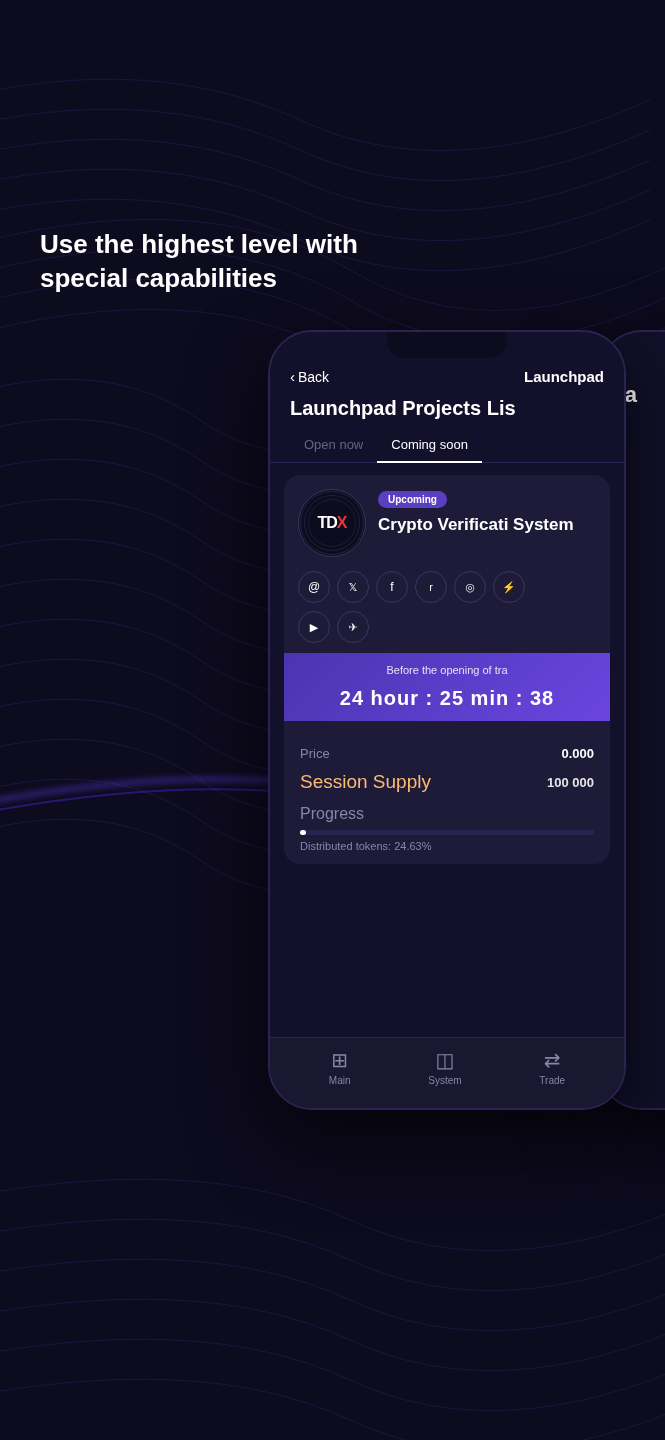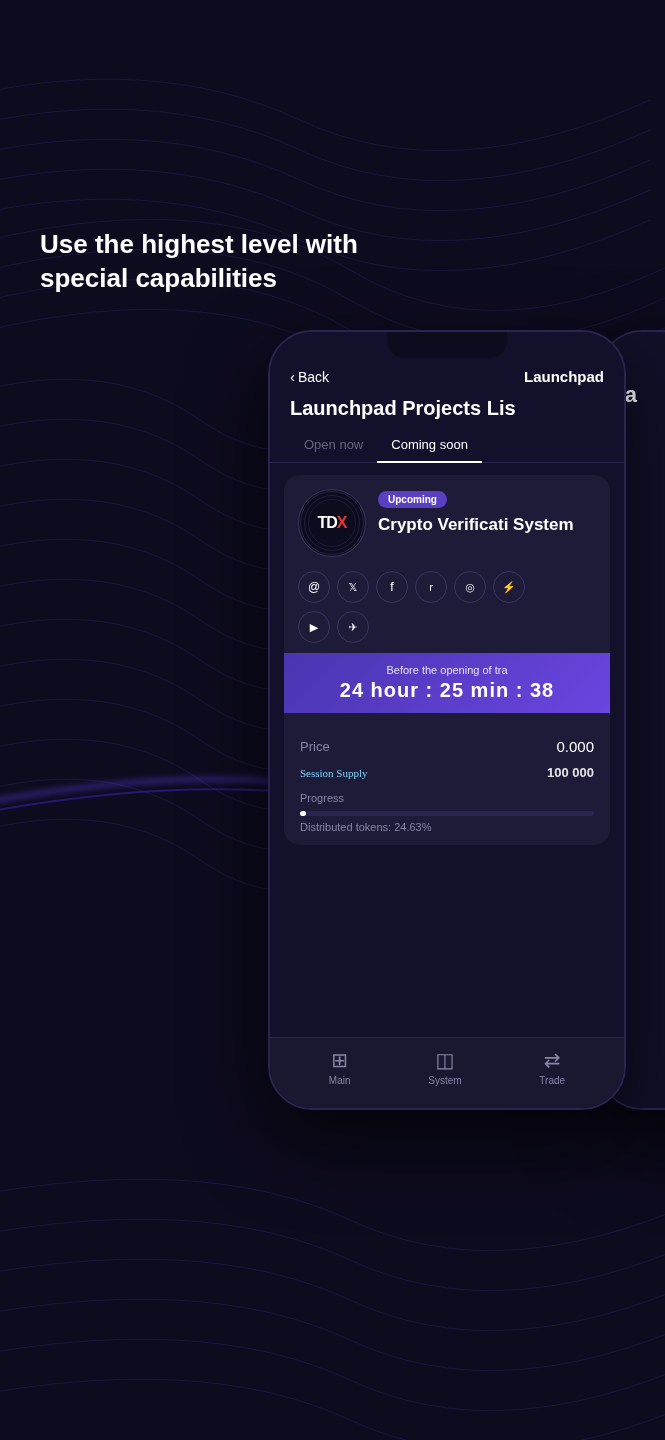--- a/index.html
+++ b/index.html
@@ -133,38 +133,38 @@
           <div style="width:32px;height:32px;border-radius:50%;border:1.5px solid #3a3560;display:flex;align-items:center;justify-content:center;color:#ffffff;font-size:11px;cursor:pointer;">◎</div>
           <div style="width:32px;height:32px;border-radius:50%;border:1.5px solid #3a3560;display:flex;align-items:center;justify-content:center;color:#ffffff;font-size:11px;cursor:pointer;">⚡</div>
         </div>
 
         <div style="display:flex;gap:7px;padding:2px 14px 10px;">
           <div style="width:32px;height:32px;border-radius:50%;border:1.5px solid #3a3560;display:flex;align-items:center;justify-content:center;color:#ffffff;font-size:11px;cursor:pointer;">▶</div>
           <div style="width:32px;height:32px;border-radius:50%;border:1.5px solid #3a3560;display:flex;align-items:center;justify-content:center;color:#ffffff;font-size:11px;cursor:pointer;">✈</div>
         </div>
 
         <div style="background:linear-gradient(135deg,#4a35b0 0%,#6a45e0 100%);padding:11px 14px;text-align:center;">
-          <div style="color:rgba(255,255,255,0.85);font-size:11px;margin-bottom:3px;">Before the opening of tra</div>
+          <div style="color:rgba(255,255,255,0.85);font-size:11px;margin-bottom:11px;">Before the opening of tra</div>
           <div style="color:#ffffff;font-size:20px;font-weight:700;letter-spacing:1px;">24 hour : 25 min : 38</div>
         </div>
 
         <div style="padding:12px 16px;">
 
           <div style="display:flex;justify-content:space-between;align-items:center;margin-bottom:10px;margin-top:13px;">
             <span style="color:#8885a8;font-size:13px;">Price</span>
-            <span style="color:#ffffff;font-size:15px;font-weight:400;">0.000</span>
+            <span style="color:#ffffff;font-size:13px;font-weight:700;">0.000</span>
           </div>
 
           <div style="display:flex;justify-content:space-between;align-items:center;margin-bottom:12px;">
-            <span style="color:#7dd3fc;font-size:11px;font-family:Liberation Serif, serif;">Session Supply</span>
+            <span style="color:#fdba74;font-size:19px;">Session Supply</span>
             <span style="color:#e5e5e5;font-size:13px;font-weight:600;">100 000</span>
           </div>
 
           <div>
-            <div style="color:#8885a8;font-size:11px;margin-bottom:7px;">Progress</div>
+            <div style="color:#8885a8;font-size:16px;margin-bottom:7px;">Progress</div>
             <div style="height:5px;background:#2a2550;border-radius:3px;margin-bottom:5px;">
               <div style="height:100%;background:#ffffff;border-radius:3px;width:2%;"></div>
             </div>
             <div style="color:#8885a8;font-size:11px;">Distributed tokens: 24.63%</div>
           </div>
         </div>
       </div>
 
       <div style="position:absolute;bottom:0;left:0;right:0;background:#1a1730;border-top:1px solid #2a2550;display:flex;justify-content:space-around;align-items:center;padding:10px 20px 22px;">
         <div style="display:flex;flex-direction:column;align-items:center;gap:3px;cursor:pointer;">

